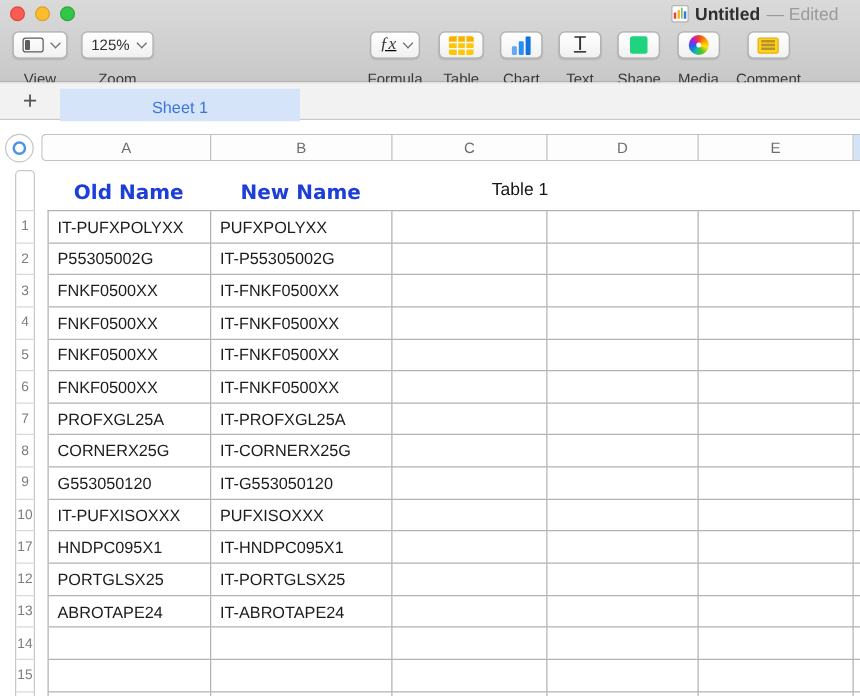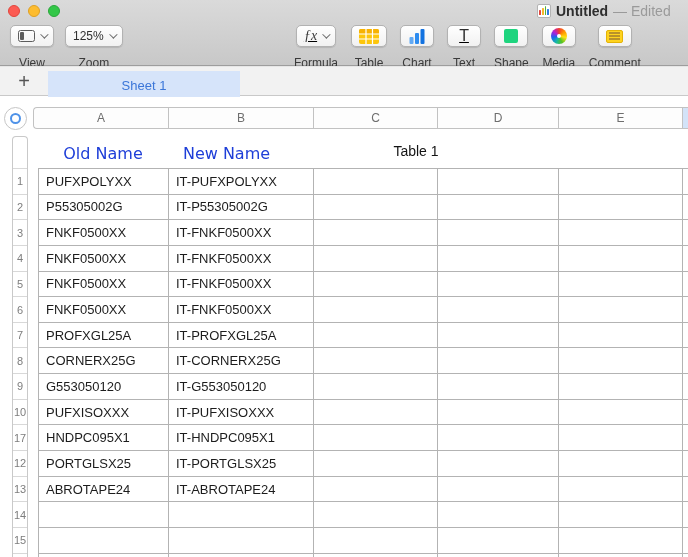--- a/index.html
+++ b/index.html
@@ -71,23 +71,23 @@
   .seg.ca{width:135px;} .seg.cb{width:145px;} .seg.cc{width:124px;} .seg.cd{width:121px;} .seg.ce{width:124px;}
   .seg.cf{flex:1; background:#d3e3f8; border-right:none;}
 
   .row-gutter { position:absolute; left:12px; top:39px; width:16px; bottom:0; background:#fff;
                 border:1px solid #c9c9c9; border-bottom:none; border-radius:4px 4px 0 0; overflow:hidden; }
   .gutter-spacer { height:32px; border-bottom:1px solid #d8d8d8; }
   .gutter-slot { height:25.65px; border-bottom:1px solid #d8d8d8; display:flex; align-items:center;
                  justify-content:center; font-size:11px; color:#7d7d7d; cursor:default; }
 
   .hdr-cell { position:absolute; top:42px; height:28px; display:flex; align-items:center; justify-content:center;
-              font-family:"DejaVu Sans", sans-serif; font-weight:normal; font-size:16px; color:#1e3ed8; cursor:default; }
+              font-family:"DejaVu Sans", sans-serif; font-weight:bold; font-size:16px; color:#1e3ed8; cursor:default; }
   .hdr-old { left:38px; width:130px; }
-  .hdr-new { left:154px; width:145px; }
+  .hdr-new { left:168px; width:145px; }
   .table-title { position:absolute; left:356px; top:46px; width:120px; text-align:center;
                  font-size:14px; color:#141414; cursor:default; }
 
   .grid { position:absolute; left:38px; top:71px; right:0;
           border-top:1px solid #b3b3b3; border-left:1px solid #b3b3b3; }
   .tr { display:grid; grid-template-columns:130px 145px 124px 121px 124px 1fr; height:25.65px; }
   .td { border-right:1px solid #b3b3b3; border-bottom:1px solid #b3b3b3; font-size:13px; color:#1c1c1c;
         padding-left:7px; display:flex; align-items:center; white-space:nowrap; overflow:hidden; cursor:default; }
 </style>
 </head>
@@ -243,22 +243,22 @@
         </div>
     </div>
 
     <div class="hdr-cell hdr-old">Old Name</div>
     <div class="hdr-cell hdr-new">New Name</div>
     <div class="table-title">Table 1</div>
 
     <div class="grid">
 
     <div class="tr">
+        <div class="td">IT-PUFXPOLYXX</div>
         <div class="td">PUFXPOLYXX</div>
-        <div class="td">IT-PUFXPOLYXX</div>
         <div class="td"></div>
         <div class="td"></div>
         <div class="td"></div>
         <div class="td"></div>
       </div>
         <div class="tr">
         <div class="td">P55305002G</div>
         <div class="td">IT-P55305002G</div>
         <div class="td"></div>
         <div class="td"></div>
@@ -315,22 +315,22 @@
       </div>
         <div class="tr">
         <div class="td">G553050120</div>
         <div class="td">IT-G553050120</div>
         <div class="td"></div>
         <div class="td"></div>
         <div class="td"></div>
         <div class="td"></div>
       </div>
         <div class="tr">
+        <div class="td">IT-PUFXISOXXX</div>
         <div class="td">PUFXISOXXX</div>
-        <div class="td">IT-PUFXISOXXX</div>
         <div class="td"></div>
         <div class="td"></div>
         <div class="td"></div>
         <div class="td"></div>
       </div>
         <div class="tr">
         <div class="td">HNDPC095X1</div>
         <div class="td">IT-HNDPC095X1</div>
         <div class="td"></div>
         <div class="td"></div>

